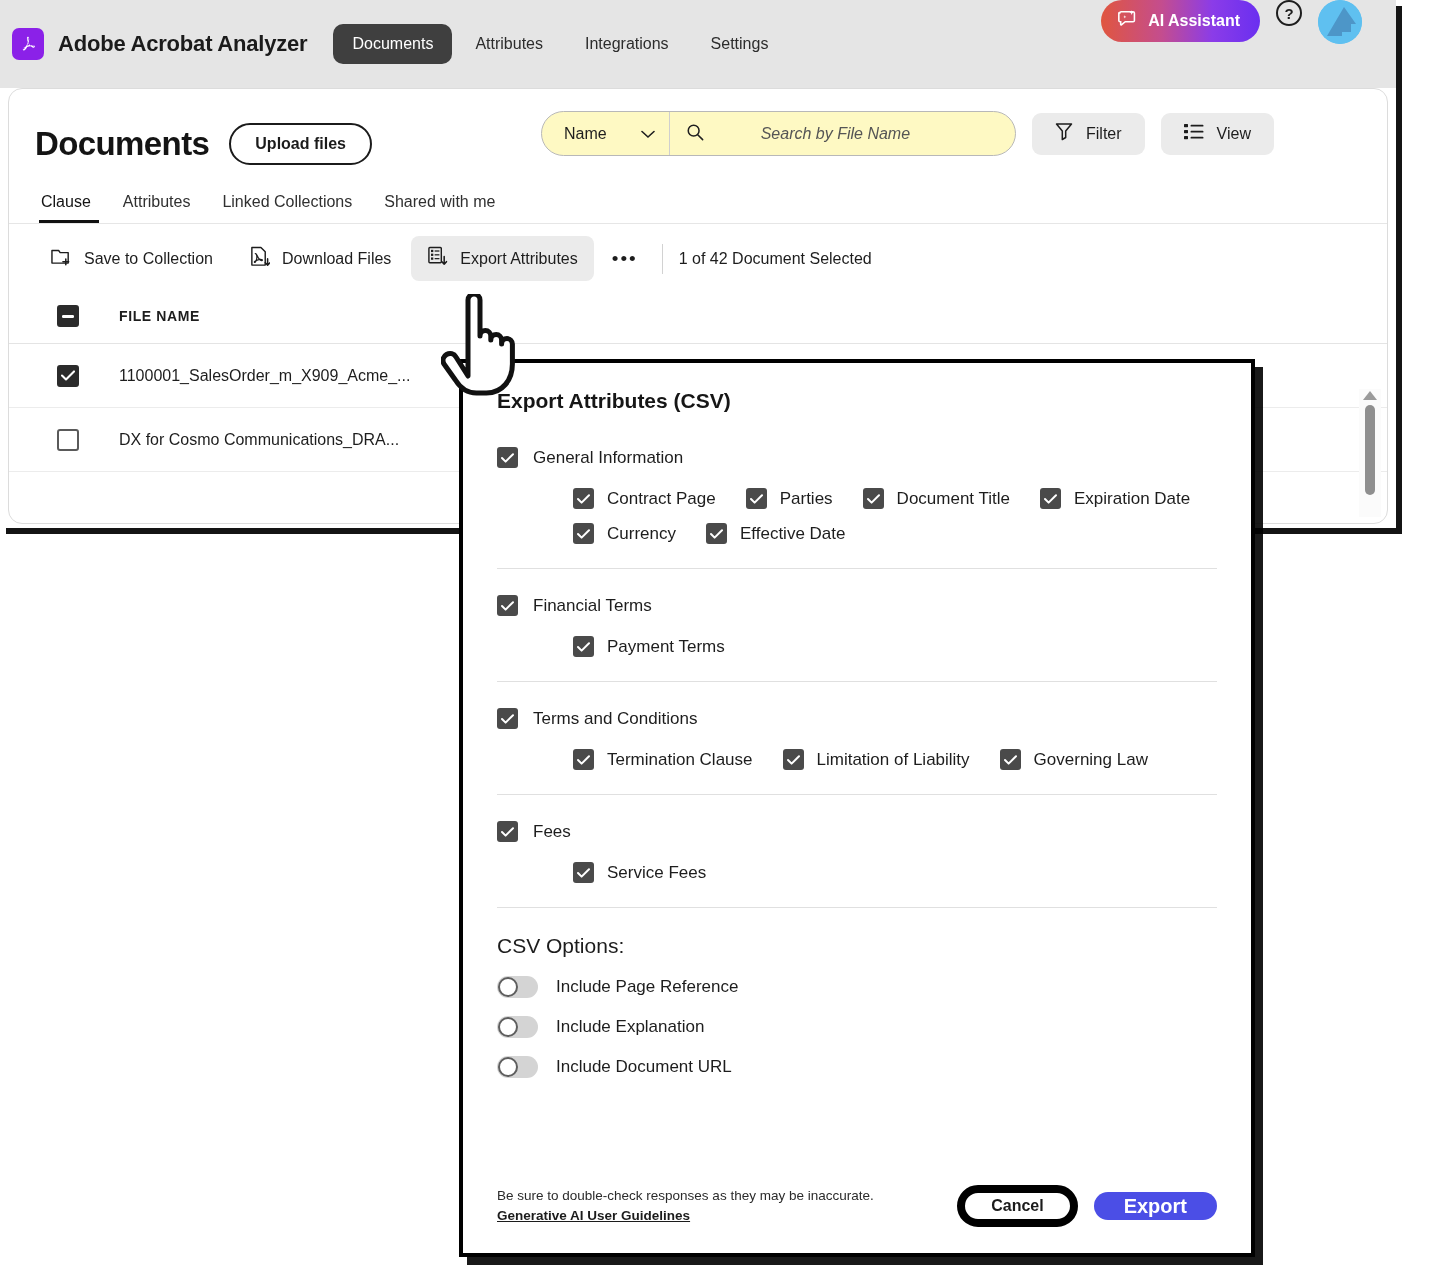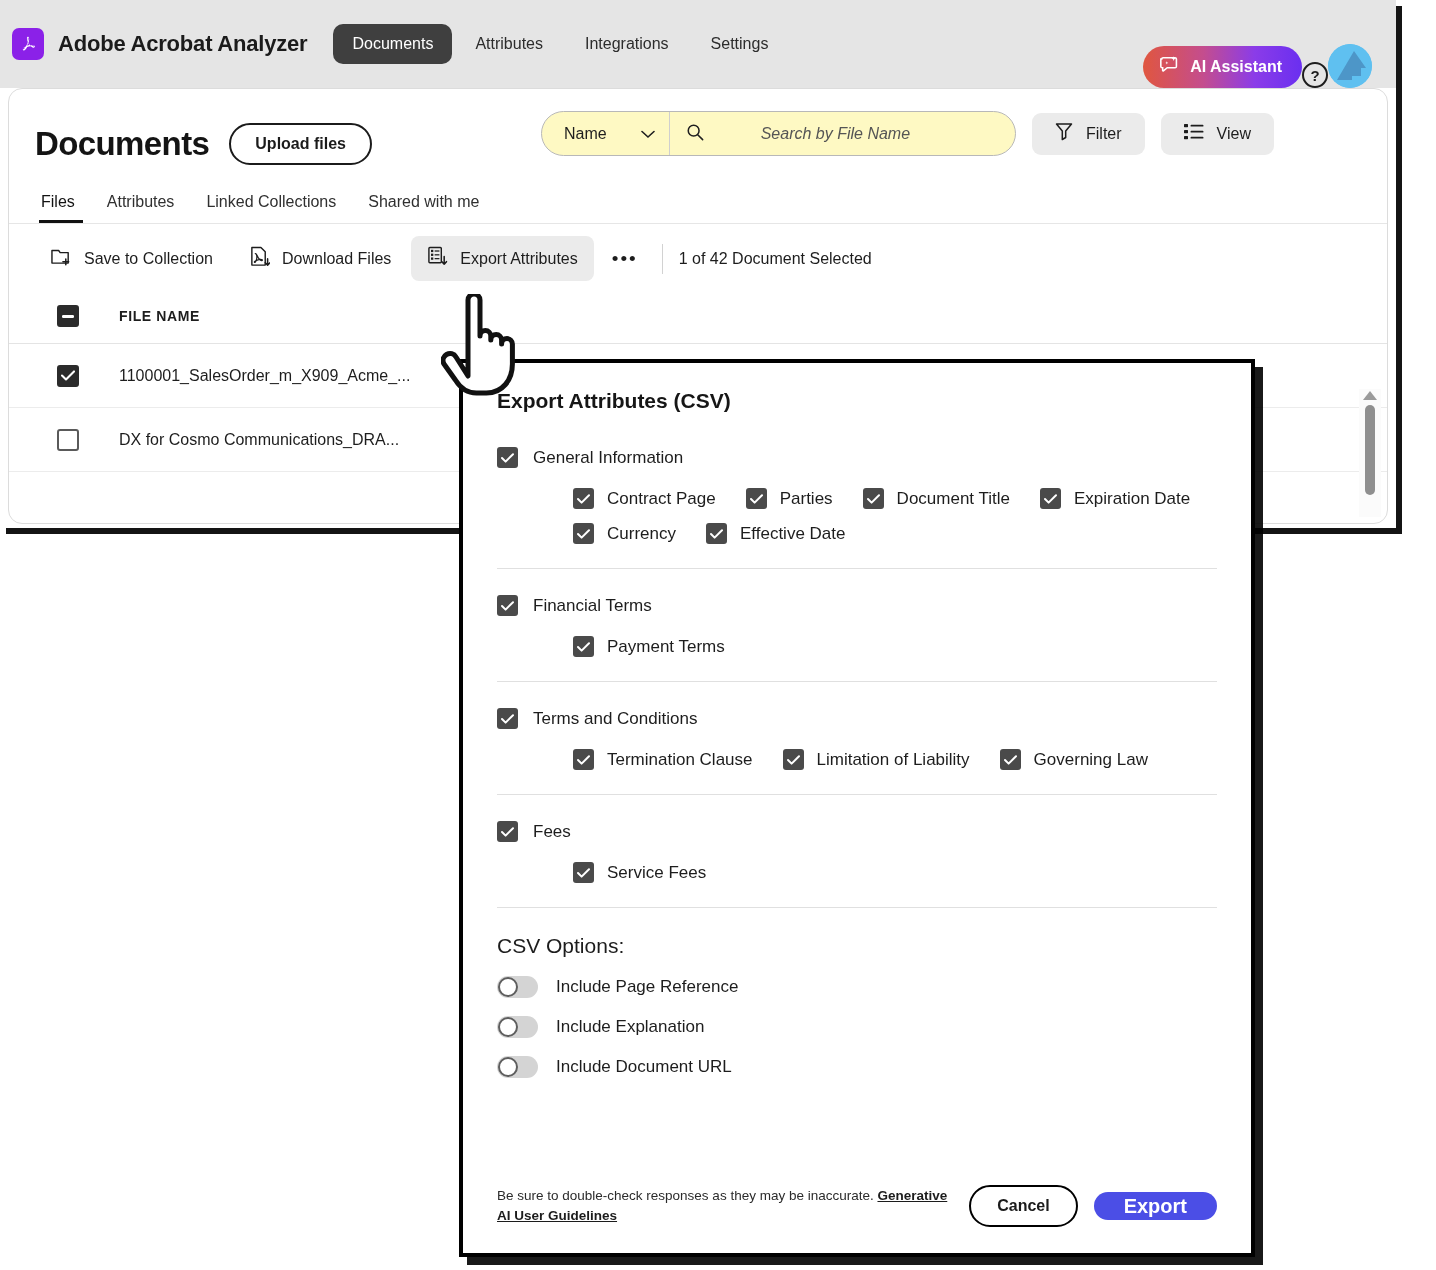--- a/index.html
+++ b/index.html
@@ -62,23 +62,23 @@
     border-radius: 10px;
     white-space: nowrap;
     cursor: pointer;
   }
   .nav-item.active {
     background: #3f3f3f;
     color: #ffffff;
   }
   .topbar-right {
     position: absolute;
-    right: 24px; top: 0;
+    right: 34px; top: 0;
     height: 88px;
-    display: flex; align-items: flex-end; 
+    display: flex; align-items: flex-start; gap: 16px;
   }
   .ai-btn {
     display: flex; align-items: center; gap: 9px;
     height: 42px;
     padding: 0 20px 0 16px;
     border-radius: 21px;
     background: linear-gradient(90deg, #e0563f 0%, #c44d8e 38%, #8b3ce8 70%, #6a2ff0 100%);
     color: #ffffff;
     font-size: 16px; font-weight: bold;
     white-space: nowrap;
@@ -369,21 +369,21 @@
     line-height: 1.45;
     max-width: 500px;
   }
   .disclaimer a {
     color: #1c1c1c; font-weight: bold;
     text-decoration: underline;
     cursor: pointer;
   }
   .btn-cancel {
     height: 42px; padding: 0 26px;
-    border: 2px solid #000000; border-radius: 21px;
+    border: 8px solid #000000; border-radius: 21px;
     background: #fff;
     font-size: 16px; font-weight: bold; color: #1b1b1b;
     display: flex; align-items: center;
     cursor: pointer;
   }
   .btn-export {
     height: 28px; padding: 0 30px;
     border: none; border-radius: 21px;
     background: #4b4ee6;
     font-size: 20px; font-weight: bold; color: #fff;
@@ -491,21 +491,21 @@
                 <rect x="6.5" y="7.8" width="13" height="1.8" rx="0.9" fill="#1d1d1d"></rect>
                 <rect x="6.5" y="13.8" width="13" height="1.8" rx="0.9" fill="#1d1d1d"></rect>
               </svg>
             </span>
             <span>View</span>
           </div>
         </div>
       </div>
 
       <div class="tabs">
-        <div class="tab active">Files</div>
+        <div class="tab active">Clause</div>
         <div class="tab">Attributes</div>
         <div class="tab">Linked Collections</div>
         <div class="tab">Shared with me</div>
       </div>
       <div class="tabs-divider"></div>
 
       <div class="action-bar">
         <div class="action-item">
           <span>
             <svg width="21" height="20" viewBox="0 0 22 20">

